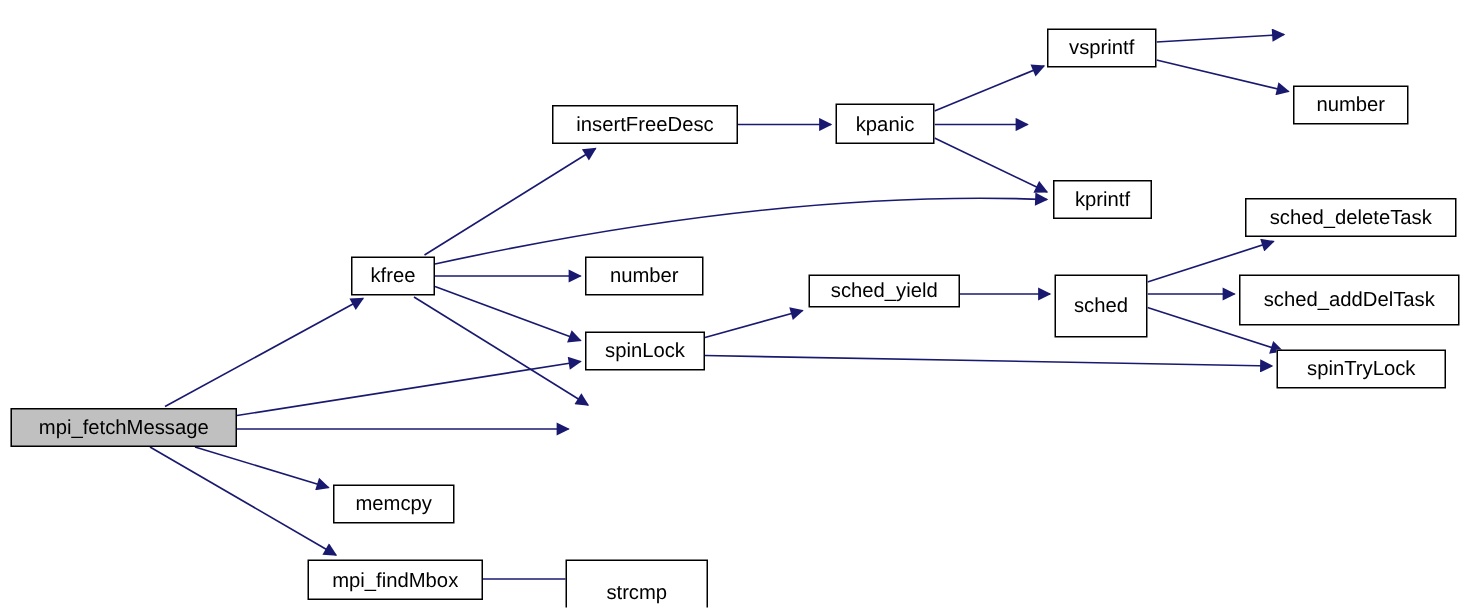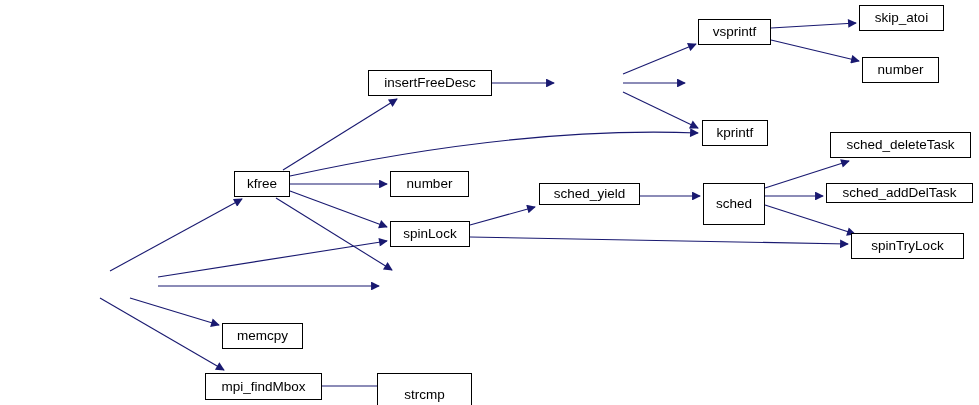--- a/index.html
+++ b/index.html
@@ -78,30 +78,31 @@
     <line class="edge" x1="771" y1="40" x2="859" y2="61" marker-end="url(#arrow)"></line>
     <line class="edge" x1="470" y1="225" x2="535" y2="207" marker-end="url(#arrow)"></line>
     <line class="edge" x1="470" y1="237" x2="848" y2="244" marker-end="url(#arrow)"></line>
     <line class="edge" x1="640" y1="196" x2="700" y2="196" marker-end="url(#arrow)"></line>
     <line class="edge" x1="765" y1="188" x2="849" y2="161" marker-end="url(#arrow)"></line>
     <line class="edge" x1="765" y1="196" x2="823" y2="196" marker-end="url(#arrow)"></line>
     <line class="edge" x1="765" y1="205" x2="855" y2="234" marker-end="url(#arrow)"></line>
     <line class="edge" x1="322" y1="386" x2="394" y2="386" marker-end="url(#arrow)"></line>
   </svg>
 
+  <div class="node main" style="left:7px;   top:272px; width:151px; height:26px">mpi_fetchMessage</div>
   <div class="node" style="left:234px; top:171px; width:56px;  height:26px">kfree</div>
   <div class="node" style="left:368px; top:70px;  width:124px; height:26px">insertFreeDesc</div>
+  <div class="node" style="left:557px; top:69px;  width:66px;  height:27px">kpanic</div>
   <div class="node" style="left:698px; top:19px;  width:73px;  height:26px">vsprintf</div>
-  <div class="node" style="left:859px; top:5px;   width:85px;  height:26px">skip_atoi</div>
   <div class="node" style="left:862px; top:57px;  width:77px;  height:26px">number</div>
   <div class="node" style="left:702px; top:120px; width:66px;  height:26px">kprintf</div>
   <div class="node" style="left:390px; top:171px; width:79px;  height:26px">number</div>
   <div class="node" style="left:539px; top:183px; width:101px; height:22px">sched_yield</div>
   <div class="node" style="left:703px; top:183px; width:62px;  height:42px">sched</div>
   <div class="node" style="left:830px; top:132px; width:141px; height:26px">sched_deleteTask</div>
-  <div class="node" style="left:826px; top:183px; width:147px; height:20px">sched_addDelTask</div>
+  <div class="node" style="left:826px; top:183px; width:147px; height:34px">sched_addDelTask</div>
   <div class="node" style="left:851px; top:233px; width:113px; height:26px">spinTryLock</div>
   <div class="node" style="left:390px; top:221px; width:80px;  height:26px">spinLock</div>
   <div class="node" style="left:222px; top:323px; width:81px;  height:26px">memcpy</div>
   <div class="node" style="left:205px; top:373px; width:117px; height:27px">mpi_findMbox</div>
   <div class="node" style="left:377px; top:373px; width:95px;  height:44px">strcmp</div>
 
 </div>
 
 </body></html>

